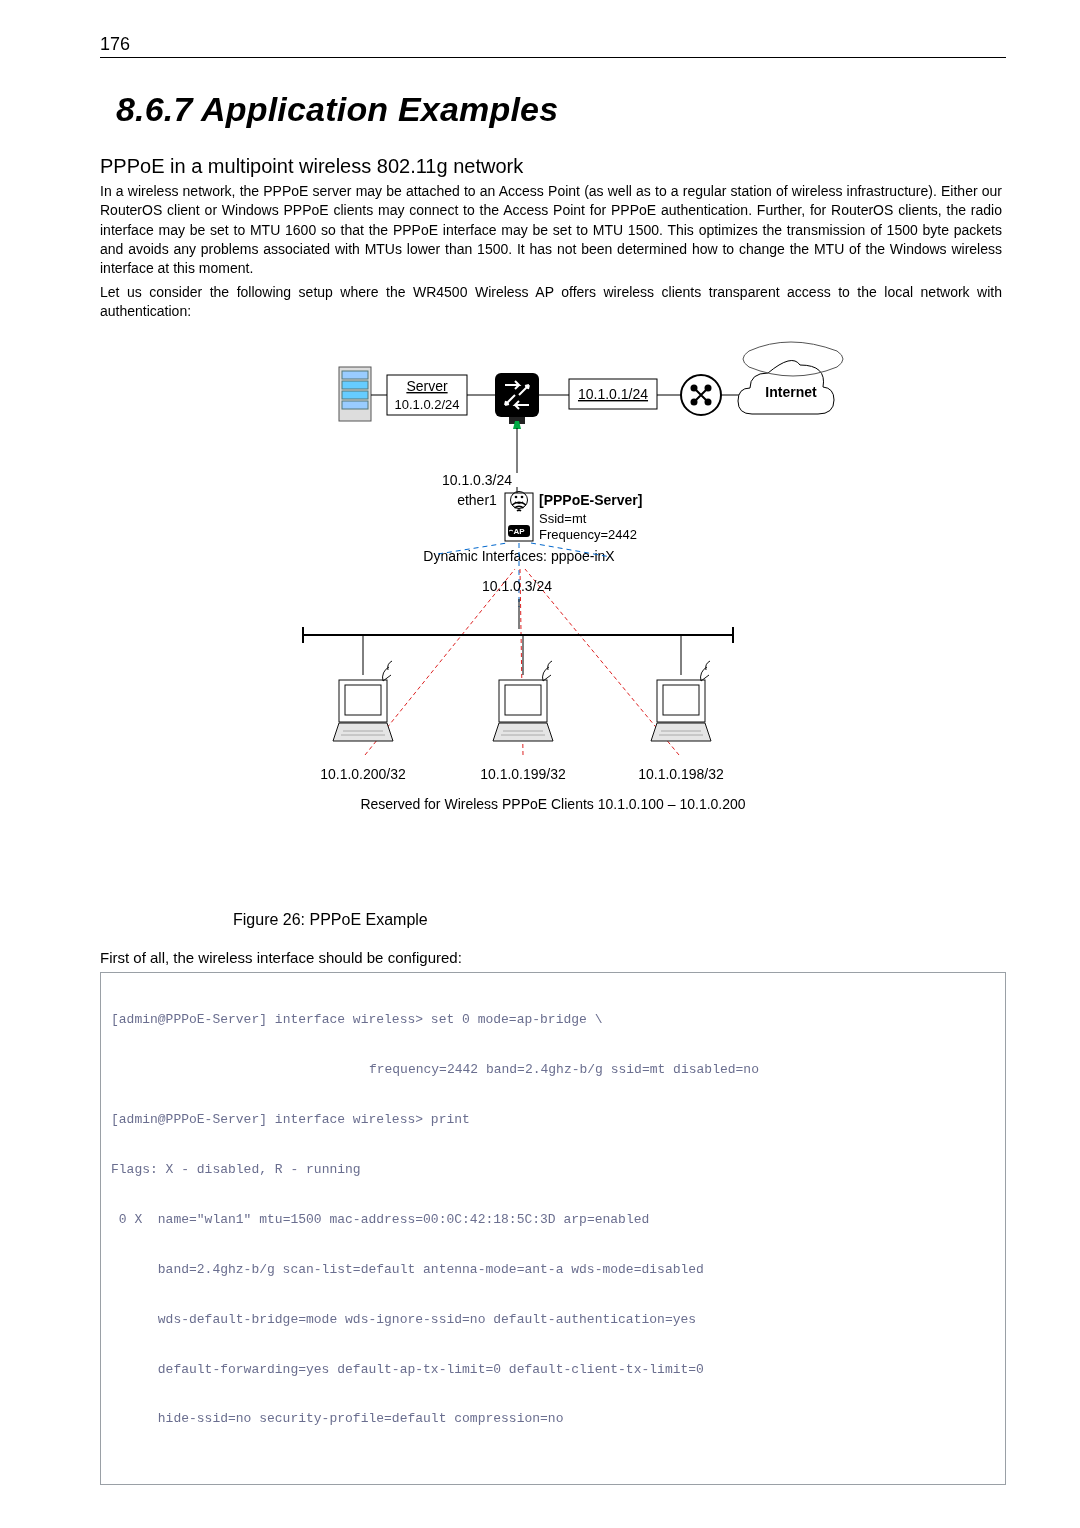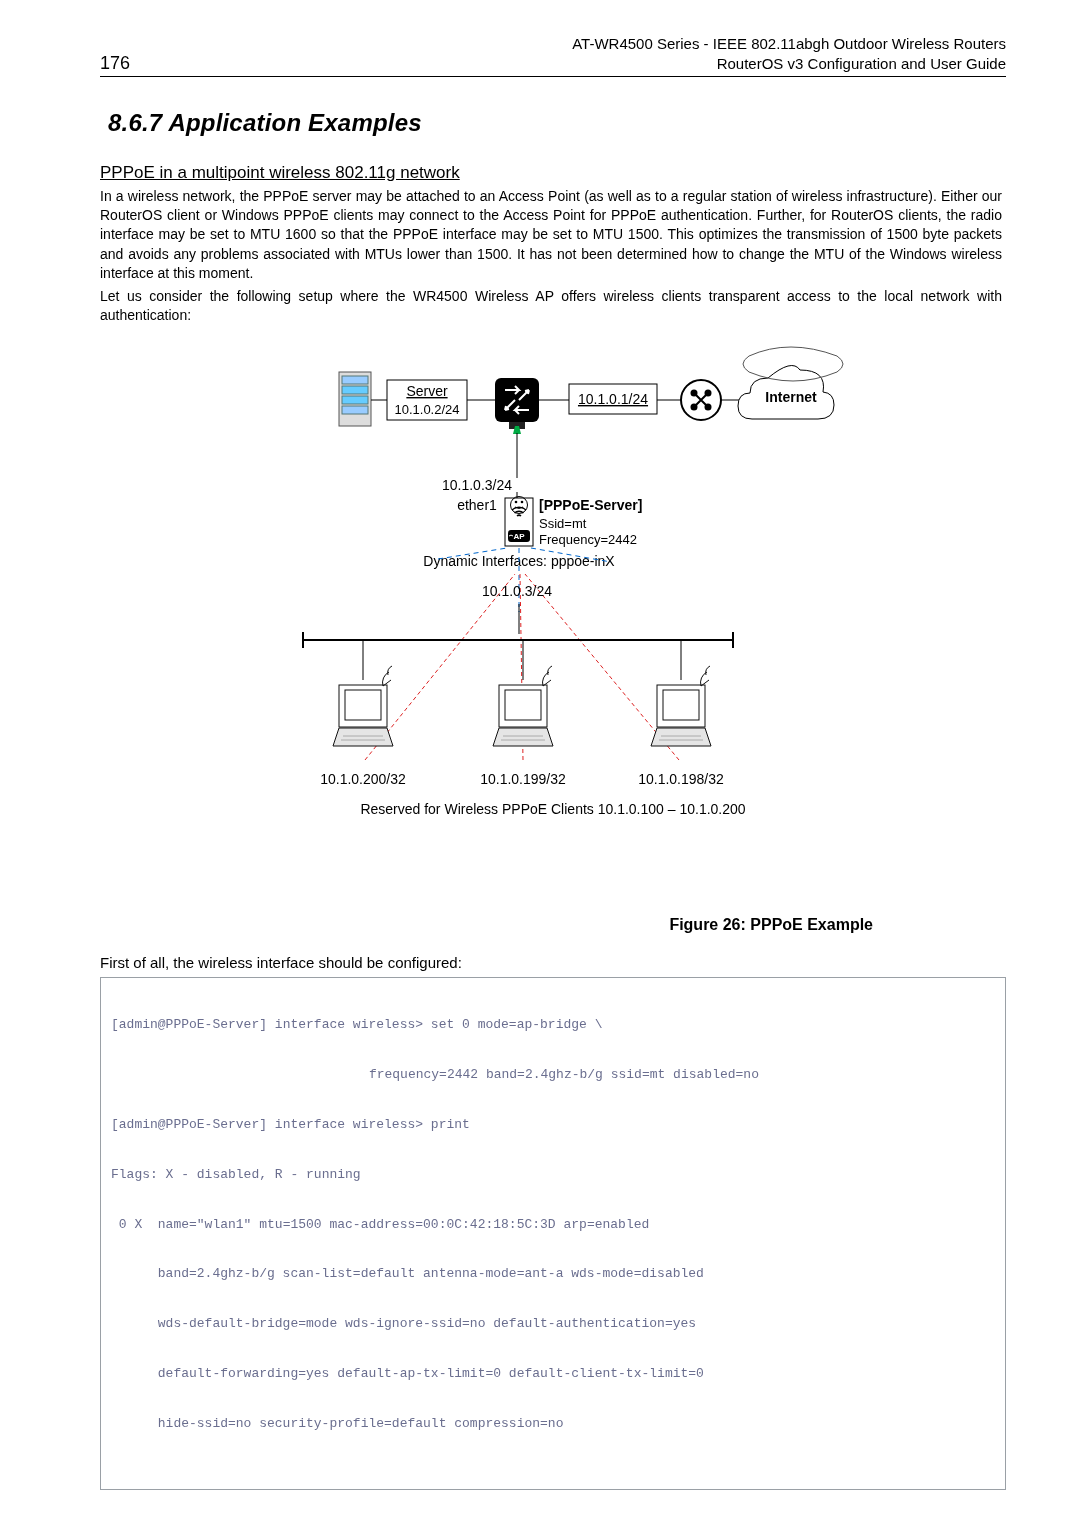--- a/index.html
+++ b/index.html
@@ -23,46 +23,45 @@
     font-size: 15px;
   }
   .page-number { font-size: 18px; }
   .page-header-right { text-align: right; line-height: 1.32; }
   .hr-top {
     border: none;
     border-top: 1px solid #000;
     margin: 2px 0 32px 0;
   }
   h2.section-title {
-    font-size: 24px;
+    font-size: 34px;
     font-weight: bold;
     font-style: italic;
-    margin: 0 0 26px 8px;
+    margin: 0 0 26px 16px;
     letter-spacing: 0.2px;
   }
   h3.subsection {
-    font-size: 17px;
+    font-size: 20px;
     margin: 0 0 4px 0;
     font-weight: 400;
-    text-decoration: underline;
   }
   p.body {
     font-size: 14px;
     margin: 0 4px 4px 0;
     line-height: 1.38;
     text-align: justify;
   }
   .figure-wrap {
     margin: 14px auto 6px auto;
     width: 640px;
   }
   svg.fig { display: block; width: 640px; height: 570px; }
   .fig-title {
-    text-align: right;
-    font-weight: bold;
+    text-align: left;
+    font-weight: normal;
     font-size: 16px;
     margin: 6px 0 20px 0;
   }
   p.lead-code {
     font-size: 15px;
     margin: 0 0 6px 0;
   }
   .code-block {
     border: 1px solid #9aa0a6;
     background: #fff;
@@ -78,24 +77,20 @@
   .code-indent2 { padding-left: 6ch; }
   .svglbl { font-family: "Segoe UI","Gill Sans",Verdana,sans-serif; }
 </style>
 </head>
 <body>
 
 <div class="page">
 
   <div class="page-header-row">
     <div class="page-number">176</div>
-    <div class="page-header-right">
-      <div>AT-WR4500 Series - IEEE 802.11abgh Outdoor Wireless Routers</div>
-      <div>RouterOS v3 Configuration and User Guide</div>
-    </div>
   </div>
   <hr class="hr-top">
 
   <h2 class="section-title">
     <span>8.6.7</span>
     <span>Application Examples</span>
   </h2>
 
   <h3 class="subsection">PPPoE in a multipoint wireless 802.11g network</h3>
 

